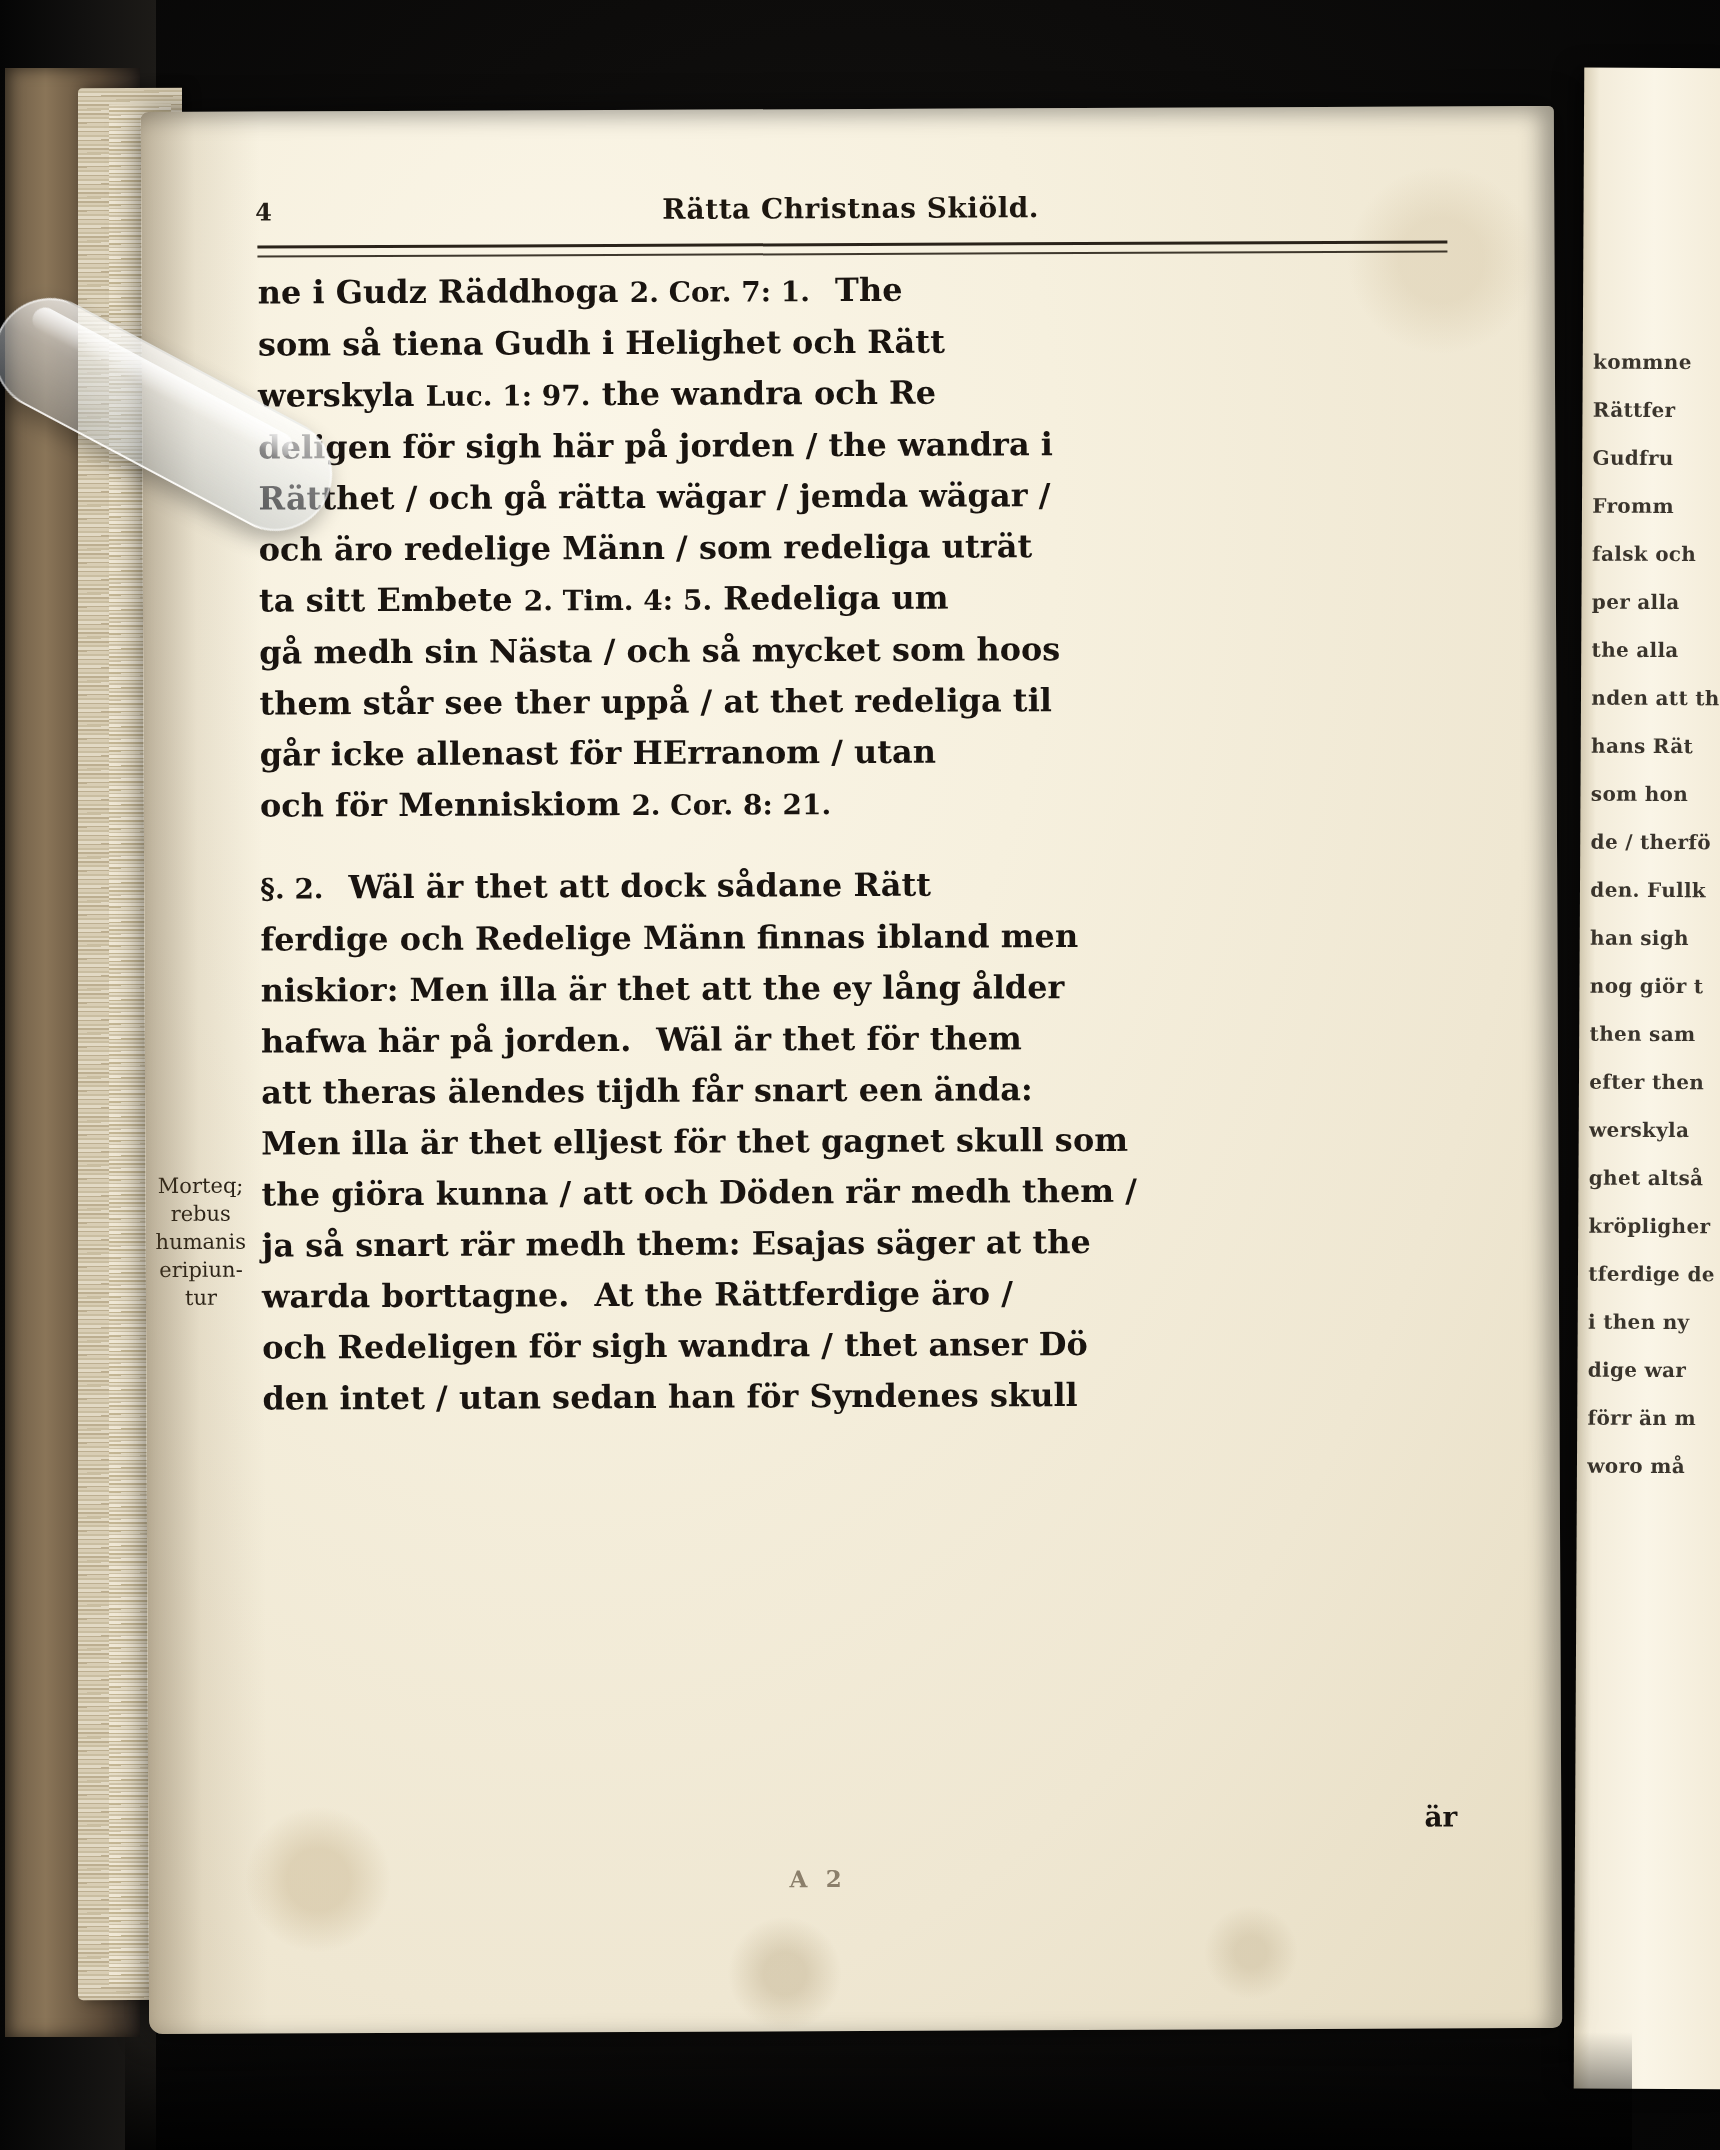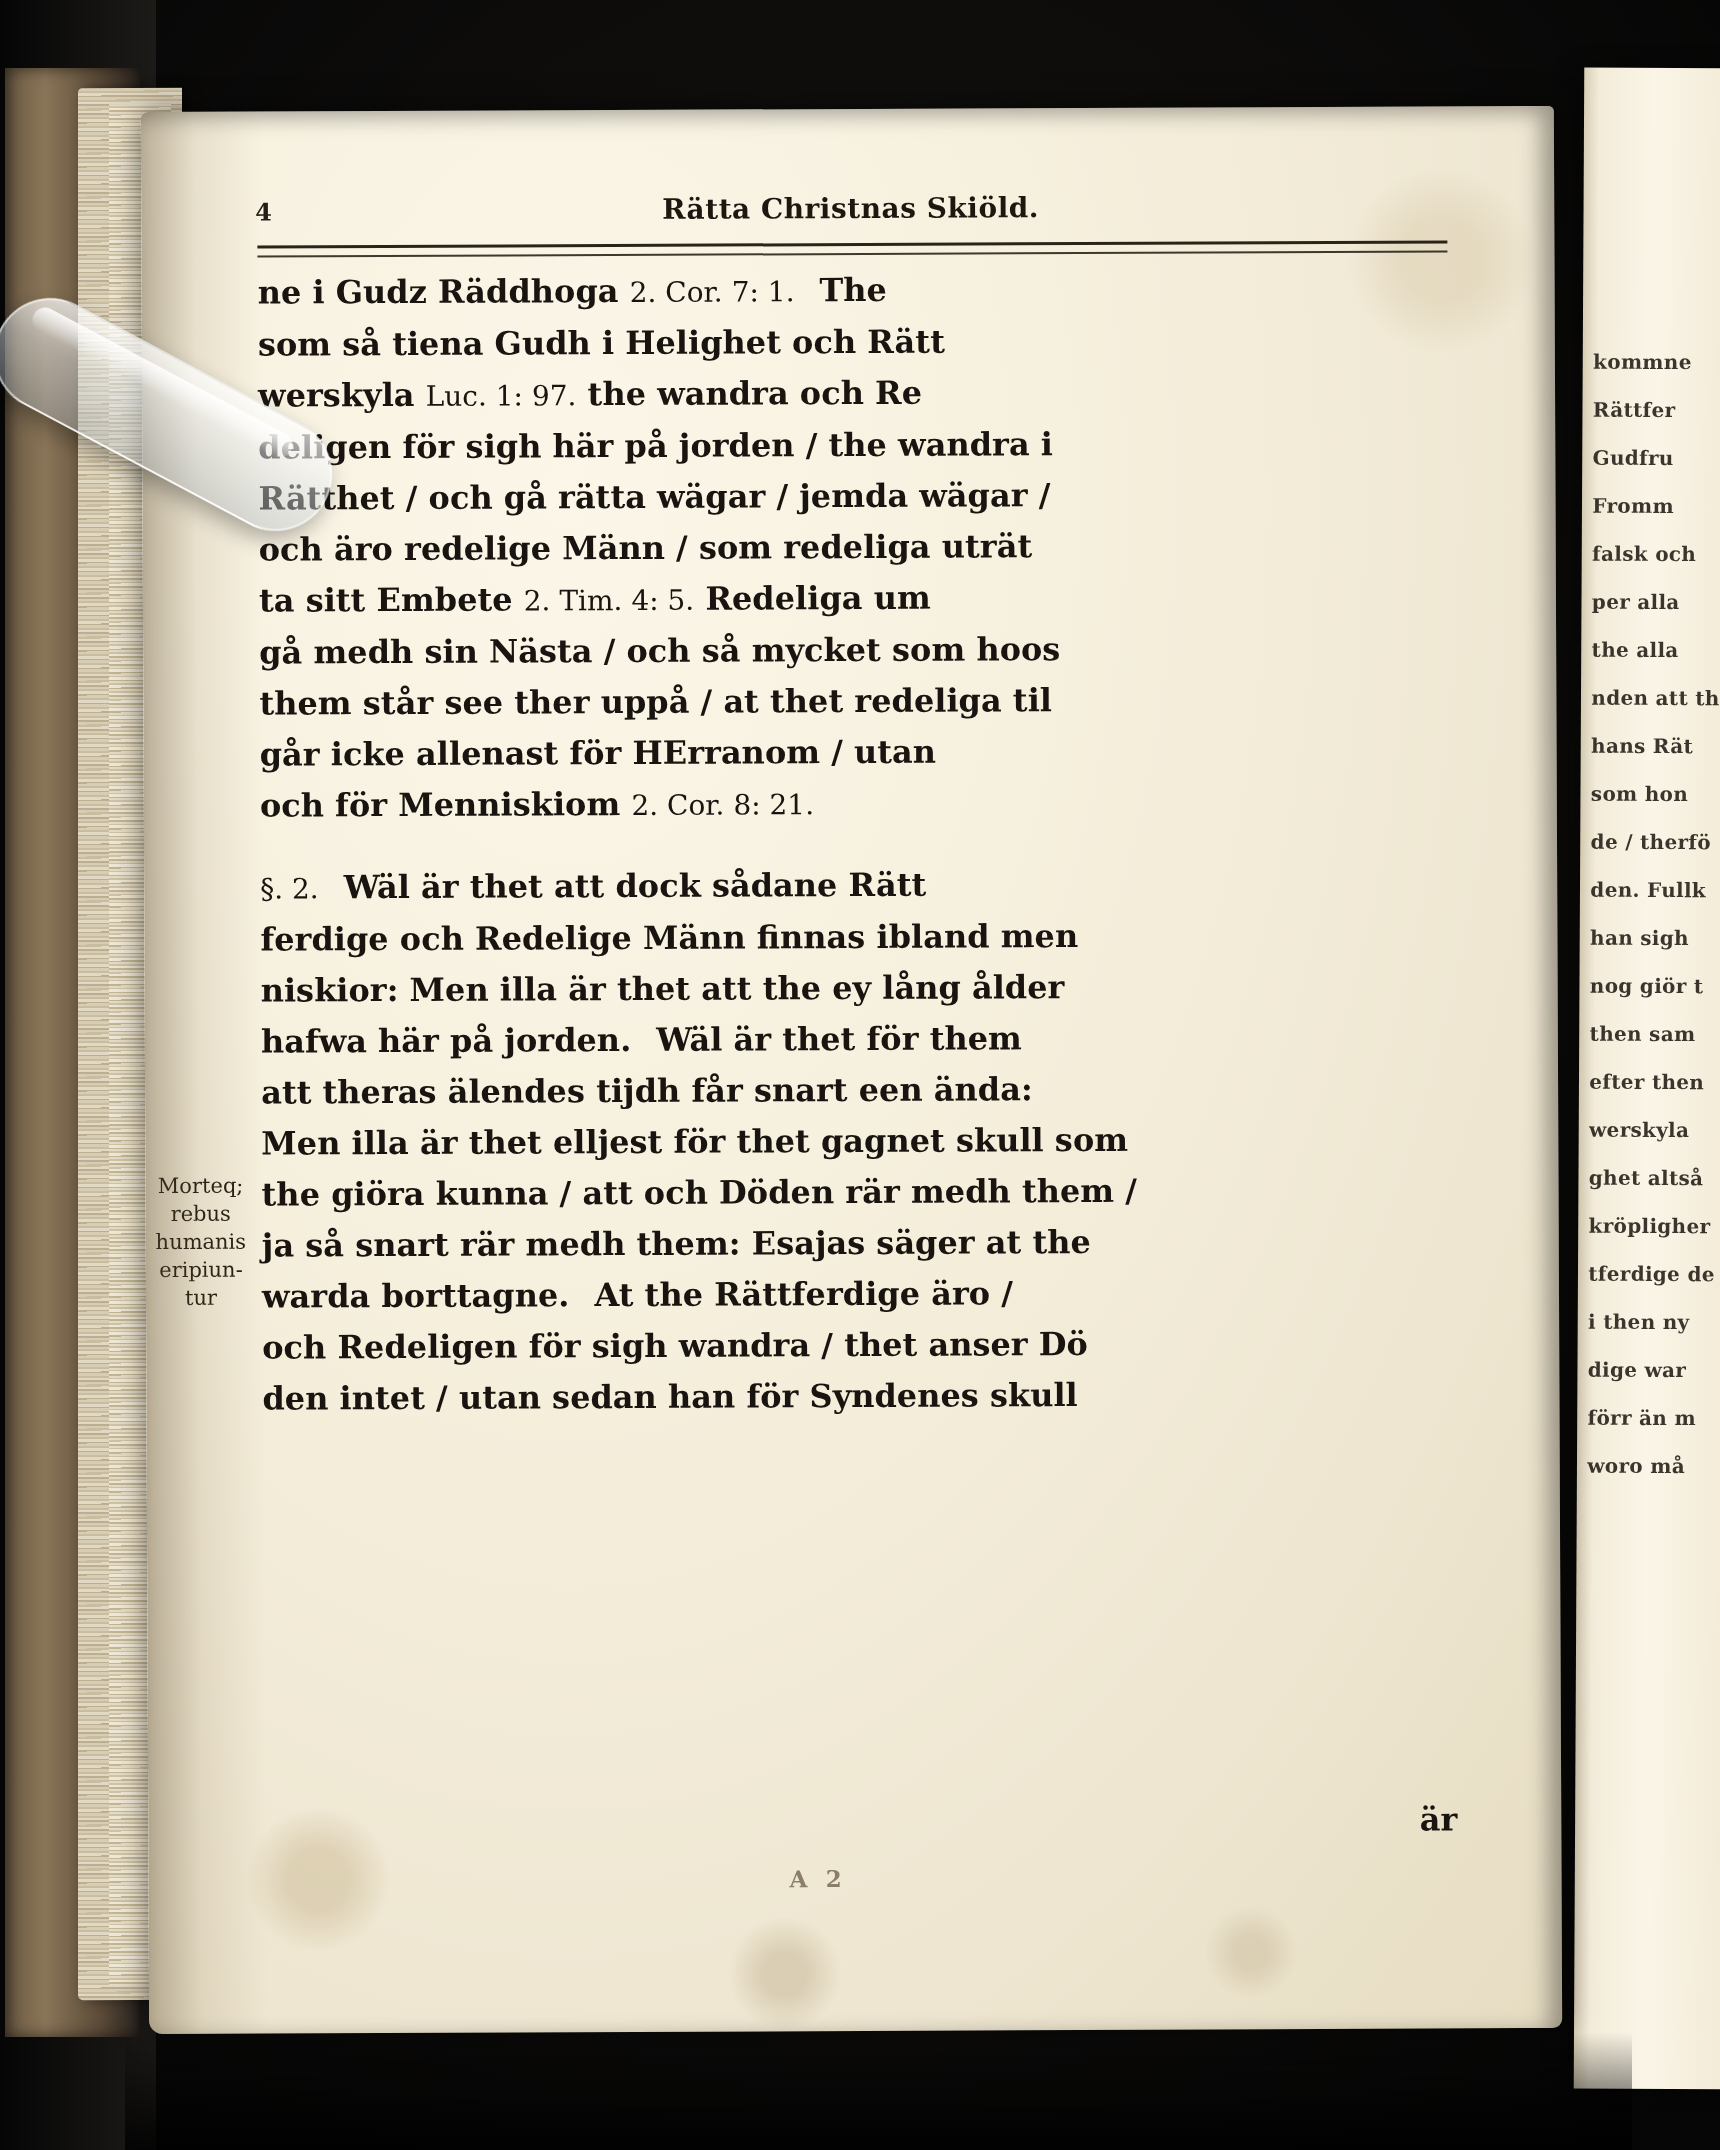--- a/index.html
+++ b/index.html
@@ -177,21 +177,21 @@
     text-align: justify;
     letter-spacing: 0px;
   }
   .bodytext p { margin: 0; }
   .bodytext .line {
     display: block;
     white-space: nowrap;
   }
   .roman {
     font-family: "DejaVu Serif", serif;
-    font-weight: normal;
+    font-weight: bold;
     font-style: normal;
     font-size: 28px;
     letter-spacing: 0px;
   }
   .gap { display: inline-block; width: 25px; }
 
   .para-break { height: 30px; }
 
   .marginalia {
     position: absolute;
@@ -204,21 +204,21 @@
     font-size: 21px;
     line-height: 28px;
   }
 
   .catchword {
     position: absolute;
     right: 104px;
     top: 1694px;
     font-family: "DejaVu Serif", serif;
     font-weight: bold;
-    font-size: 32px;
+    font-size: 28px;
     color: #191410;
   }
   .signature {
     position: absolute;
     left: 613px;
     top: 1756px;
     font-family: "DejaVu Serif", serif;
     font-weight: bold;
     font-size: 23px;
     color: #6a5c48;

